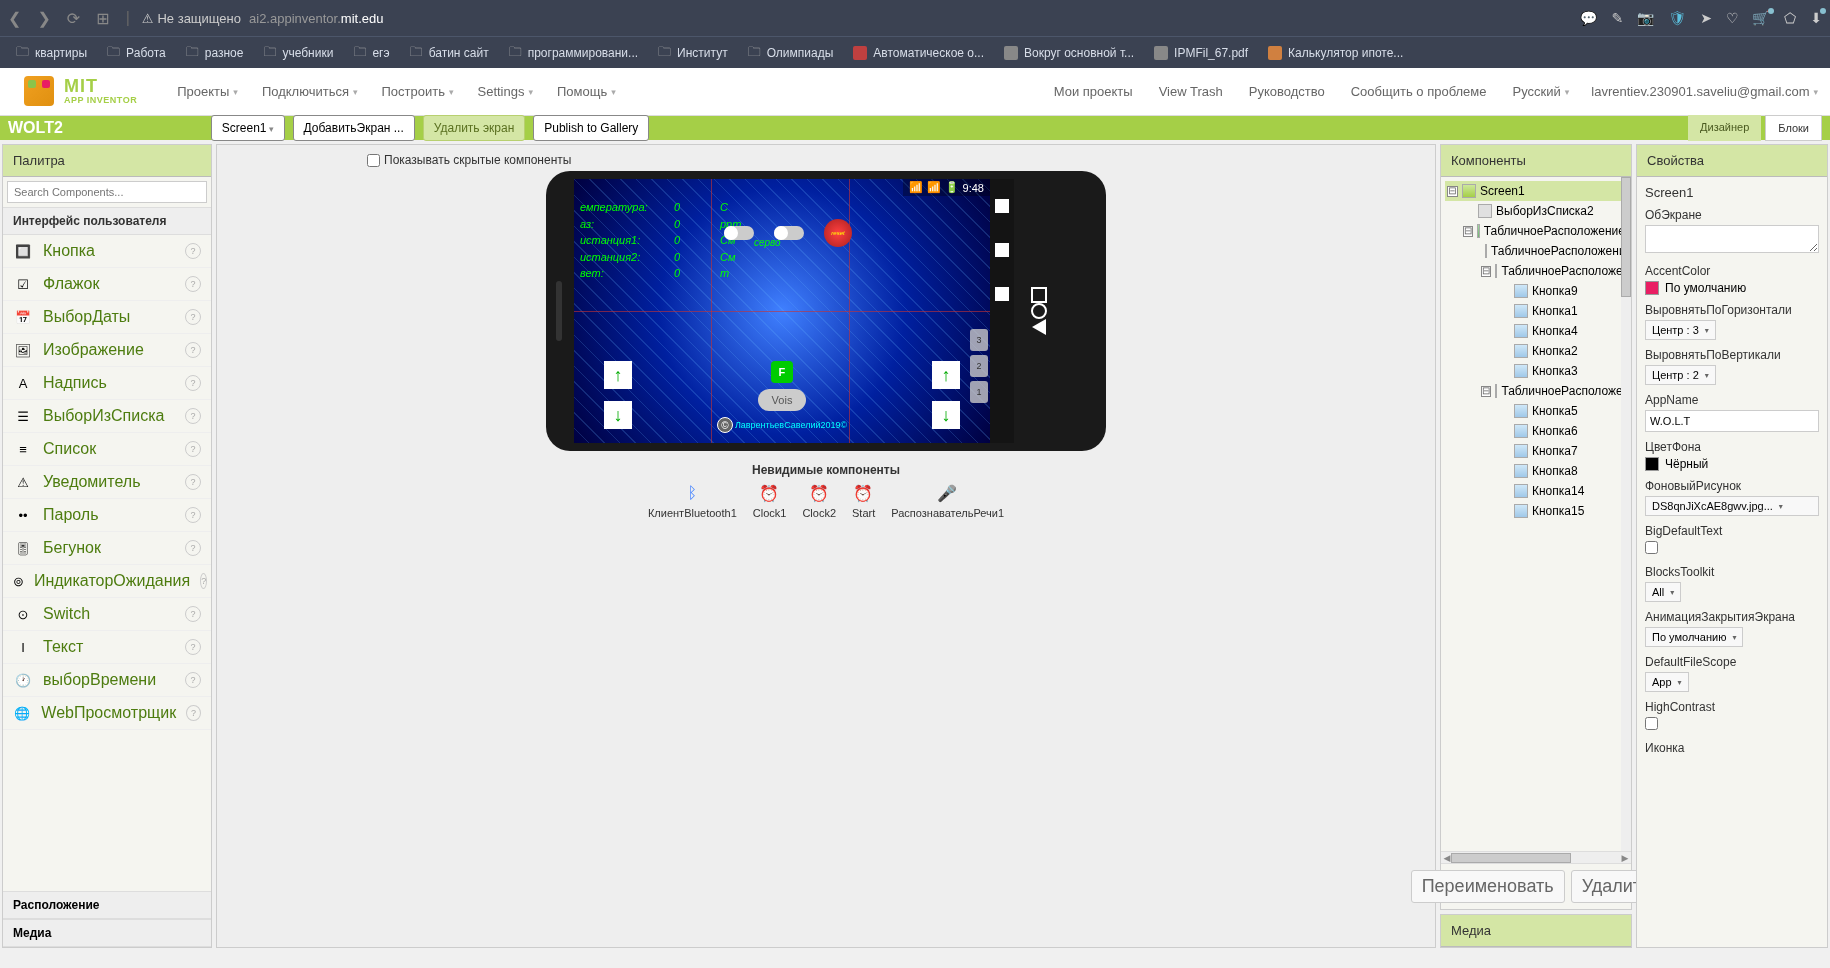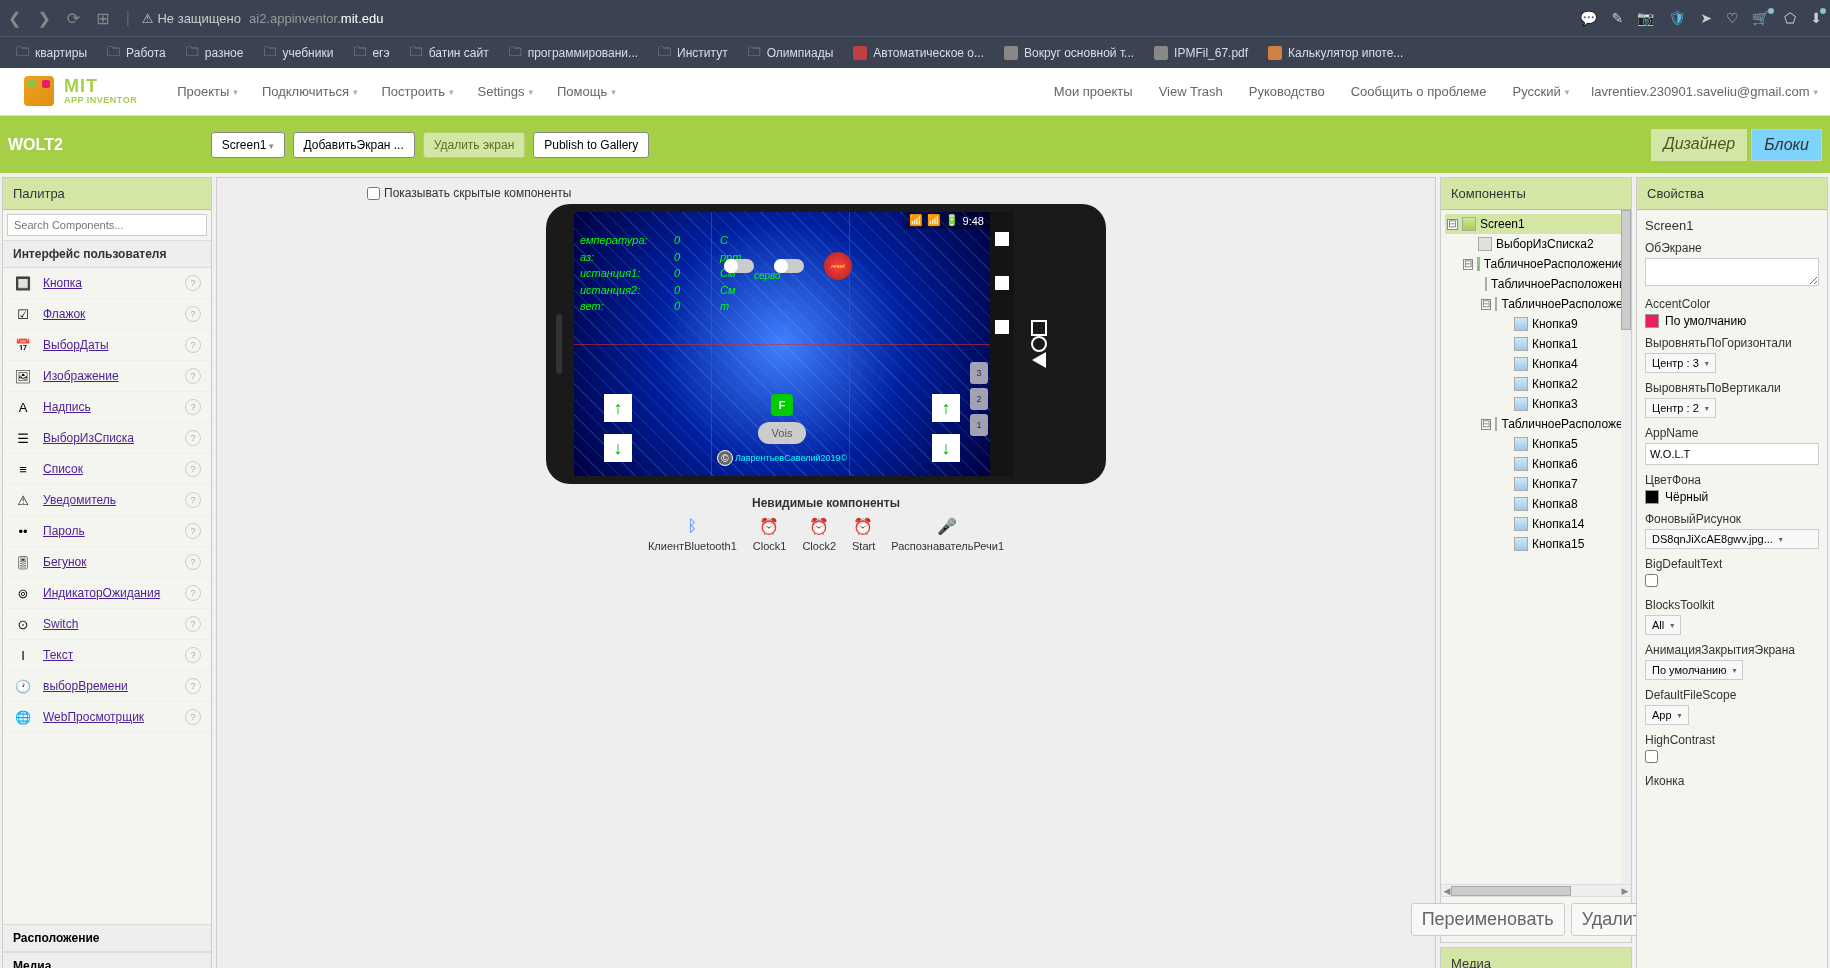--- a/index.html
+++ b/index.html
@@ -35,44 +35,44 @@
 .logo-text { display: flex; flex-direction: column; line-height: 1.1; }
 .logo-mit { color: #a5cf47; font-weight: bold; font-size: 18px; letter-spacing: 1px; }
 .logo-sub { color: #a5cf47; font-size: 9px; font-weight: bold; letter-spacing: 0.5px; }
 .menu-bar { display: flex; gap: 24px; }
 .menu-item { color: #666; font-size: 13px; cursor: pointer; display: flex; align-items: center; gap: 4px; }
 .menu-item::after { content: '▾'; color: #aaa; font-size: 9px; }
 .menu-item.no-arrow::after { content: ''; }
 .header-right { margin-left: auto; display: flex; gap: 22px; align-items: center; }
 
 
-.toolbar { background: #a5cf47; height: 57px; display: flex; align-items: center; padding: 0 8px; gap: 8px; }
+.toolbar { background: #a5cf47; height: 24px; display: flex; align-items: center; padding: 0 8px; gap: 8px; }
 .project-name { color: #fff; font-weight: bold; font-size: 16px; margin-right: 140px; }
 .tb-btn { background: #fff; border: 1px solid #888; padding: 5px 10px; font-size: 12px; cursor: pointer; border-radius: 3px; }
 .tb-btn.dropdown::after { content: ' ▾'; color: #888; font-size: 9px; }
 .tb-btn.disabled { background: #d4e6a5; border-color: #b8d070; color: #5a7020; }
 .tb-right { margin-left: auto; display: flex; gap: 4px; }
-.tb-tab { background: #d4e6a5; padding: 6px 12px; font-size: 16px; cursor: pointer; color: #4a5a20; font-style: italic; }
-.tb-tab.inactive { background: #7dd3fc; border: 1px solid #ccc; color: #333; }
+.tb-tab { background: #d4e6a5; padding: 6px 12px; font-size: 11px; cursor: pointer; color: #4a5a20; }
+.tb-tab.inactive { background: #ffffff; border: 1px solid #ccc; color: #333; }
 
 
 .main { display: flex; height: calc(100vh - 156px); }
 .panel { background: #f5f5f0; border: 1px solid #ccc; margin: 4px 2px; display: flex; flex-direction: column; }
 .panel-header { background: #d4e6a5; padding: 8px 10px; font-size: 13px; color: #333; border-bottom: 1px solid #bbb; }
 .panel-header.sub { font-weight: bold; }
 
 
 .palette { width: 210px; }
 .search-box { margin: 4px; }
 .search-box input { width: 100%; padding: 4px 6px; border: 1px solid #ccc; font-size: 11px; color: #999; }
 .palette-section { background: #eee; padding: 6px 10px; font-size: 12px; font-weight: bold; border-top: 1px solid #ddd; border-bottom: 1px solid #ddd; cursor: pointer; }
 .palette-items { flex: 1; overflow-y: auto; }
 .palette-item { display: flex; align-items: center; padding: 7px 10px; gap: 10px; cursor: grab; border-bottom: 1px solid #eee; }
 .pi-icon { width: 20px; height: 16px; display: flex; align-items: center; justify-content: center; font-size: 13px; }
-.pi-label { flex: 1; font-size: 12px; color: #4c1d95; text-decoration: underline; }
+.pi-label { flex: 1; font-size: 16px; color: #4d7c0f; }
 .pi-help { width: 16px; height: 16px; border-radius: 50%; border: 1px solid #ccc; display: flex; align-items: center; justify-content: center; font-size: 9px; color: #aaa; cursor: pointer; }
 
 
 .viewer { flex: 1; background: #eee; }
 .viewer-content { padding: 8px 20px; display: flex; flex-direction: column; align-items: center; }
 .viewer-check { align-self: flex-start; margin-left: 130px; display: flex; align-items: center; gap: 4px; font-size: 12px; color: #333; margin-bottom: 4px; }
 .phone-frame { width: 560px; height: 280px; background: #1a1a1a; border-radius: 24px; padding: 8px; position: relative; display: flex; align-items: center; }
 .phone-screen { width: 440px; height: 264px; background: #000; margin-left: 20px; position: relative; overflow: hidden; display: flex; }
 .phone-status { position: absolute; top: 0; right: 0; background: rgba(0,0,0,0.3); color: #fff; font-size: 11px; padding: 2px 6px; display: flex; gap: 4px; align-items: center; z-index: 10; }
 .app-bg { position: absolute; inset: 0; background: radial-gradient(circle at center, #4080ff, #0020a0, #000040); }

